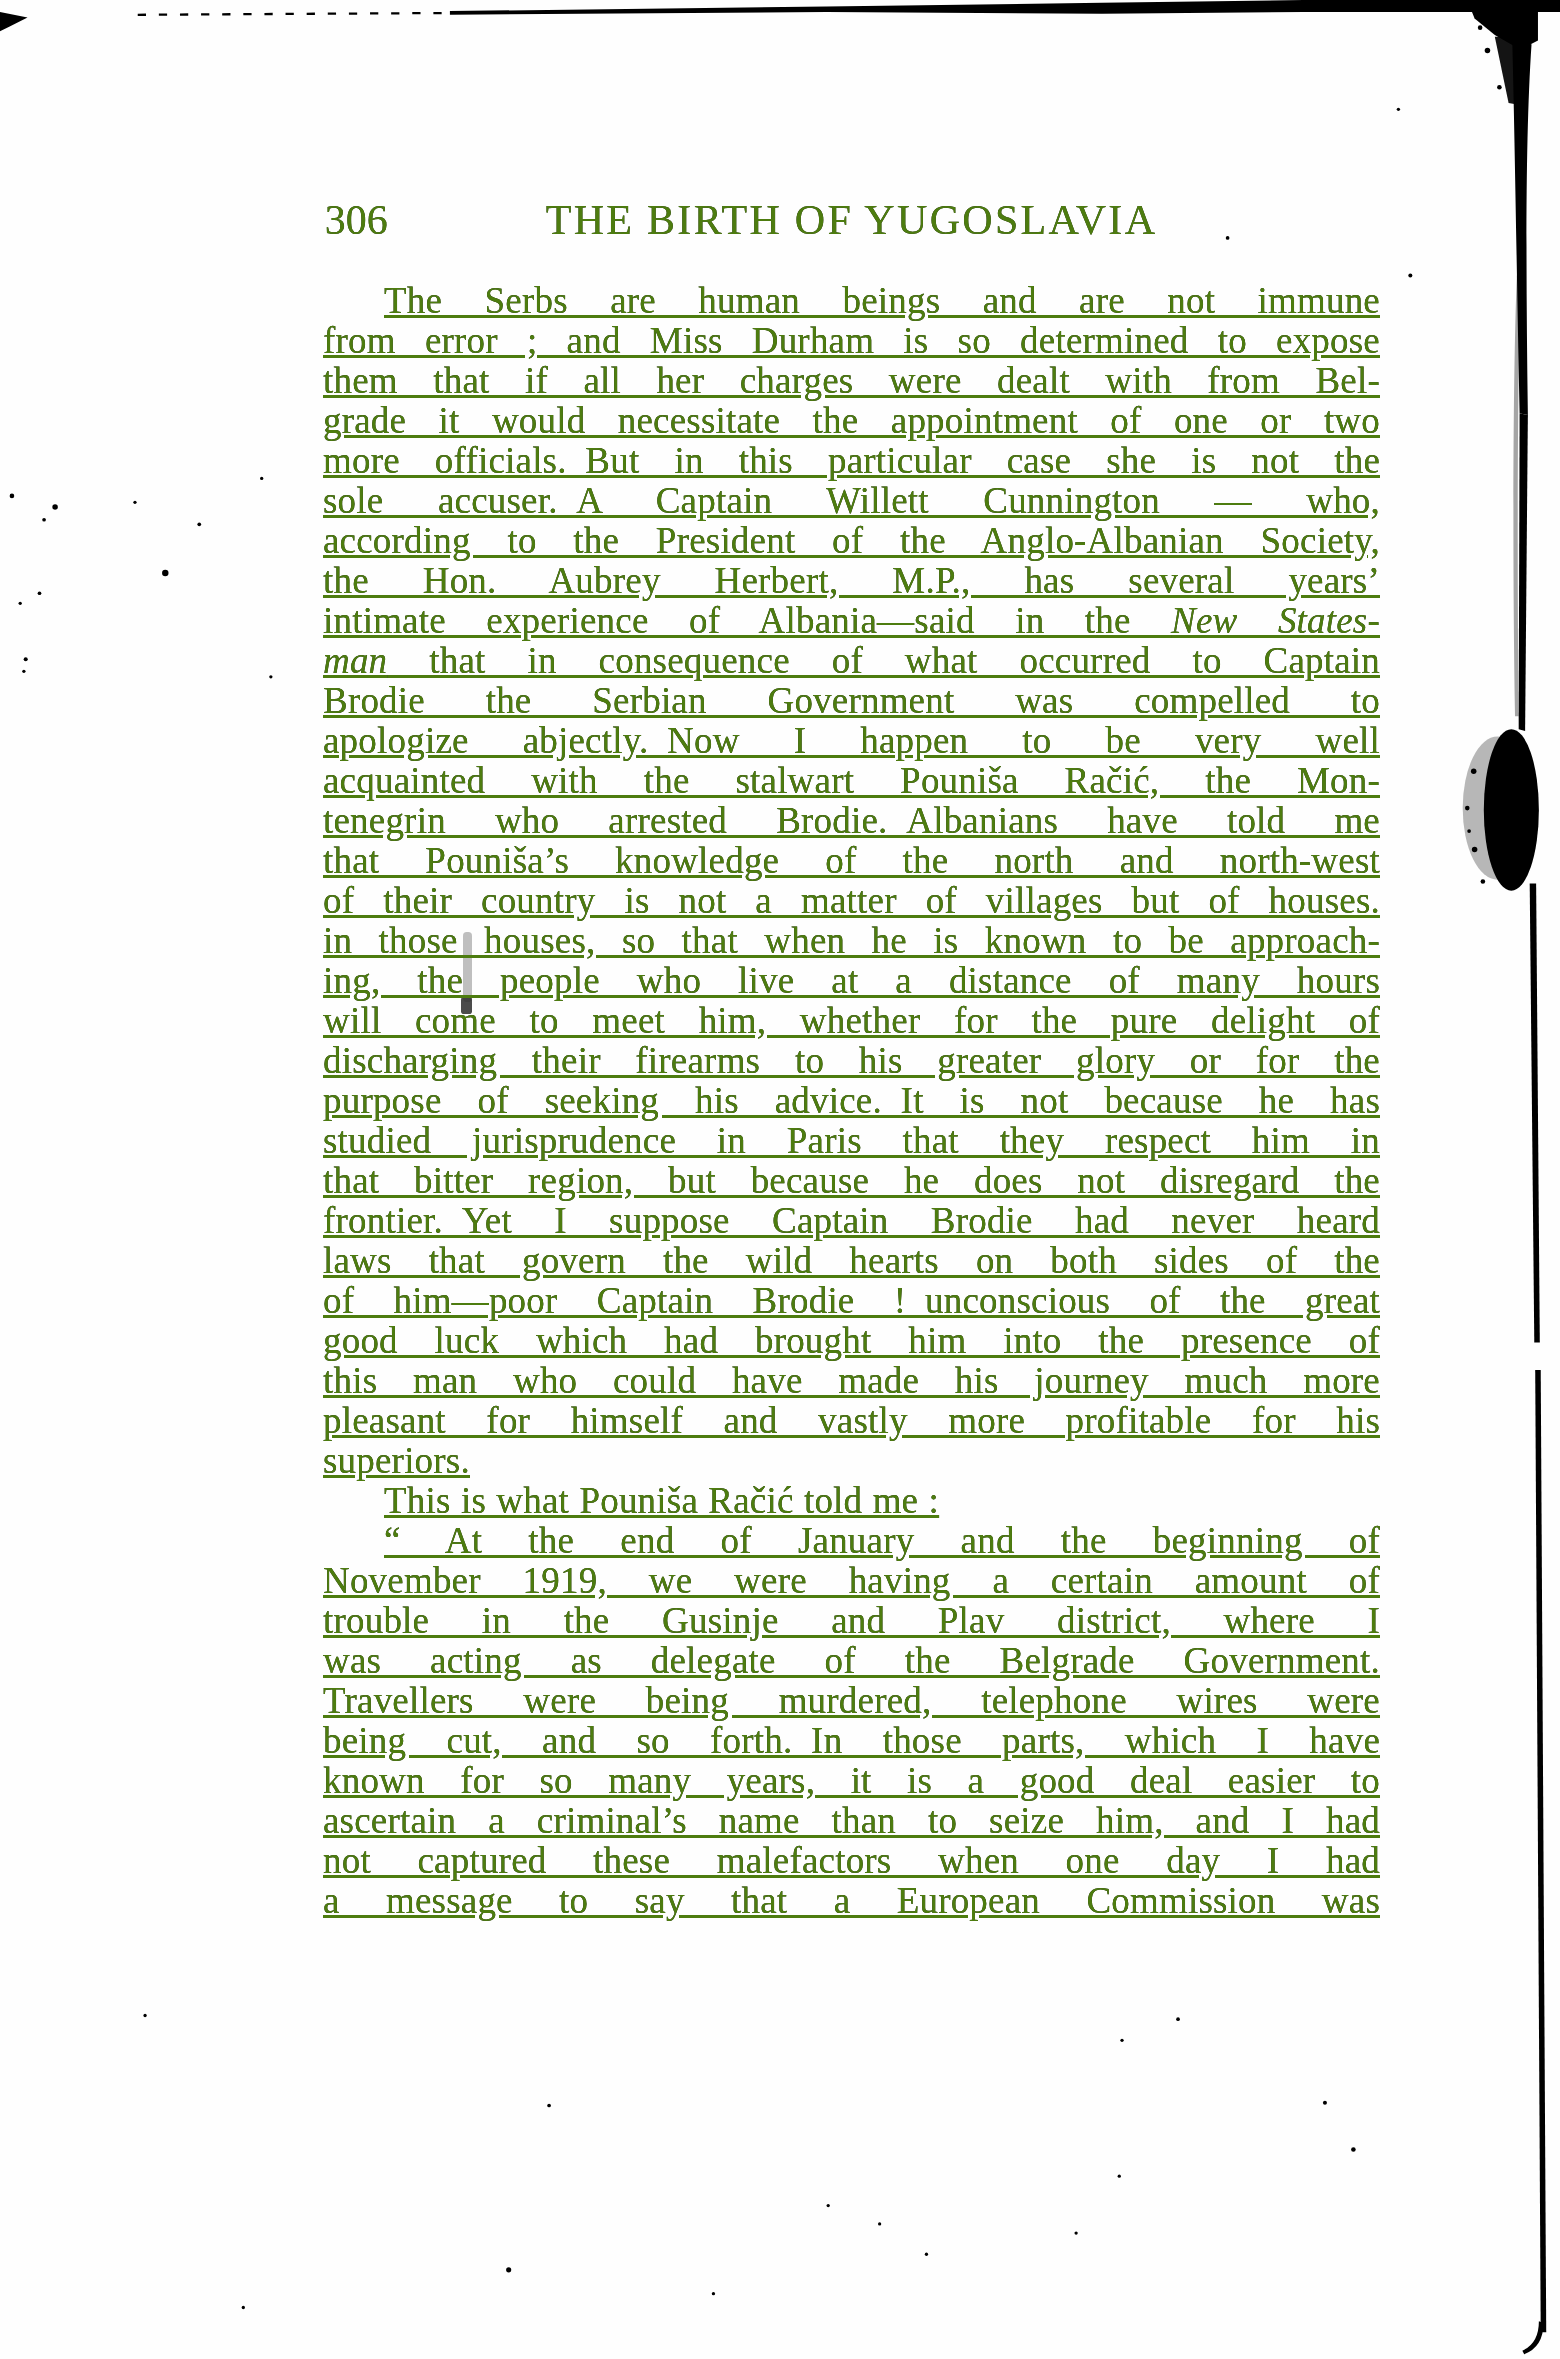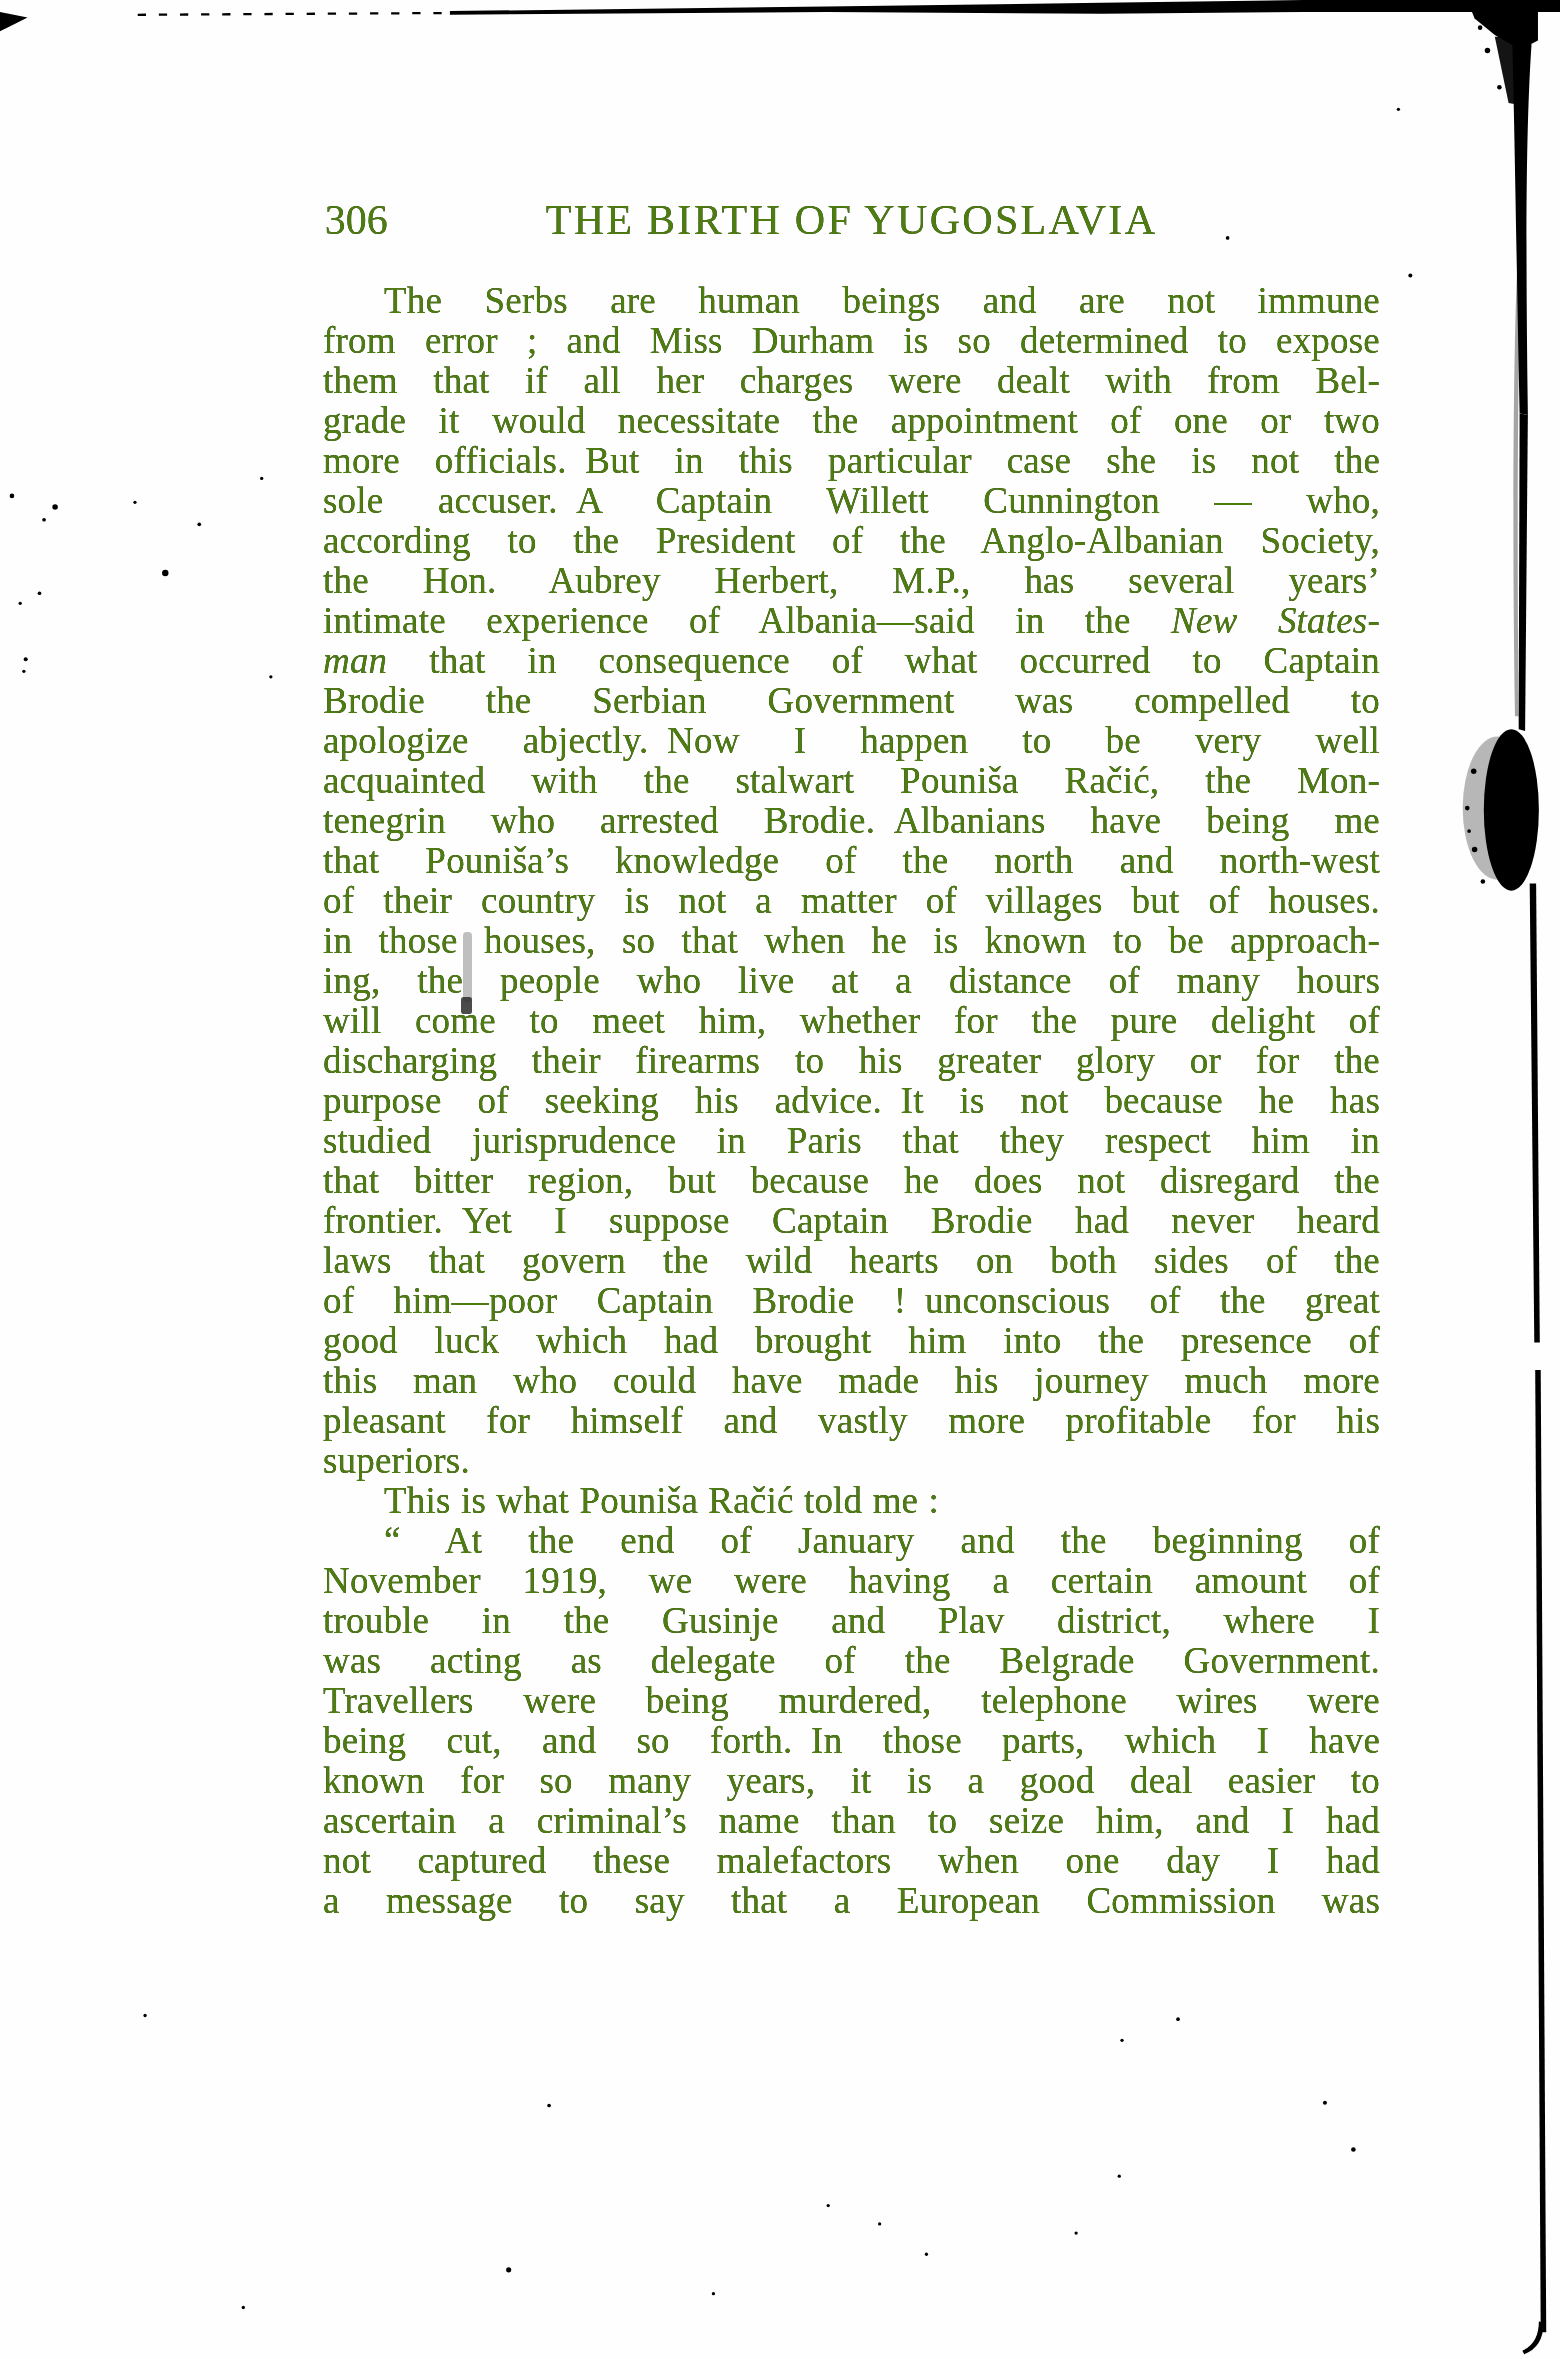--- a/index.html
+++ b/index.html
@@ -7,21 +7,21 @@
     position:relative;width:1560px;height:2359px;background:#fefefe;overflow:hidden;
     font-family:"Liberation Serif", serif;color:#4d7c0f;
   }
   .scan-svg{position:absolute;left:0;top:0;width:1560px;height:2359px;pointer-events:none;}
   .page-text{position:absolute;left:323px;top:0;width:1057px;text-shadow:0 0 0.6px #1a1a1a;}
   .header{position:absolute;top:196px;left:0;width:100%;height:48px;line-height:48px;font-size:42px;}
   .page-num{position:absolute;left:1.8px;top:0;}
   .running-title{text-align:center;letter-spacing:2.3px;}
   .body-text{position:absolute;top:281px;left:0;width:100%;font-size:37px;}
   .line{height:40px;line-height:40px;text-align:justify;text-align-last:justify;
-        letter-spacing:0.2px;word-spacing:0.9px;}
+        letter-spacing:0.2px;word-spacing:0.9px;text-decoration:underline;}
   .line.indent{padding-left:61px;}
   .line.no-justify{text-align:right;text-align-last:left;}
   .italic{font-style:italic;}
   .smudge{position:absolute;left:463px;top:932px;width:9.2px;height:70px;background:#8a8a8a;opacity:.55;border-radius:3.7px;}
   .smudge-dark{position:absolute;left:461px;top:997px;width:11px;height:16.5px;background:#2c2c2c;opacity:.85;border-radius:2.8px;}
 </style>
 </head>
 <body>
 
 <div class="page">
@@ -113,21 +113,21 @@
         <div class="line"><span>grade it would necessitate the appointment of one or two</span></div>
         <div class="line"><span>more officials. But in this particular case she is not the</span></div>
         <div class="line"><span>sole accuser. A Captain Willett Cunnington — who,</span></div>
         <div class="line"><span>according to the President of the Anglo-Albanian Society,</span></div>
         <div class="line"><span>the Hon. Aubrey Herbert, M.P., has several years’</span></div>
         <div class="line"><span>intimate experience of Albania—said in the </span><span class="italic">New States-</span></div>
         <div class="line"><span class="italic">man</span><span> that in consequence of what occurred to Captain</span></div>
         <div class="line"><span>Brodie the Serbian Government was compelled to</span></div>
         <div class="line"><span>apologize abjectly. Now I happen to be very well</span></div>
         <div class="line"><span>acquainted with the stalwart Pouniša Račić, the Mon-</span></div>
-        <div class="line"><span>tenegrin who arrested Brodie. Albanians have being me</span></div>
+        <div class="line"><span>tenegrin who arrested Brodie. Albanians have told me</span></div>
         <div class="line"><span>that Pouniša’s knowledge of the north and north-west</span></div>
         <div class="line"><span>of their country is not a matter of villages but of houses.</span></div>
         <div class="line"><span>in those houses, so that when he is known to be approach-</span></div>
         <div class="line"><span>ing, the people who live at a distance of many hours</span></div>
         <div class="line"><span>will come to meet him, whether for the pure delight of</span></div>
         <div class="line"><span>discharging their firearms to his greater glory or for the</span></div>
         <div class="line"><span>purpose of seeking his advice. It is not because he has</span></div>
         <div class="line"><span>studied jurisprudence in Paris that they respect him in</span></div>
         <div class="line"><span>that bitter region, but because he does not disregard the</span></div>
         <div class="line"><span>frontier. Yet I suppose Captain Brodie had never heard</span></div>

